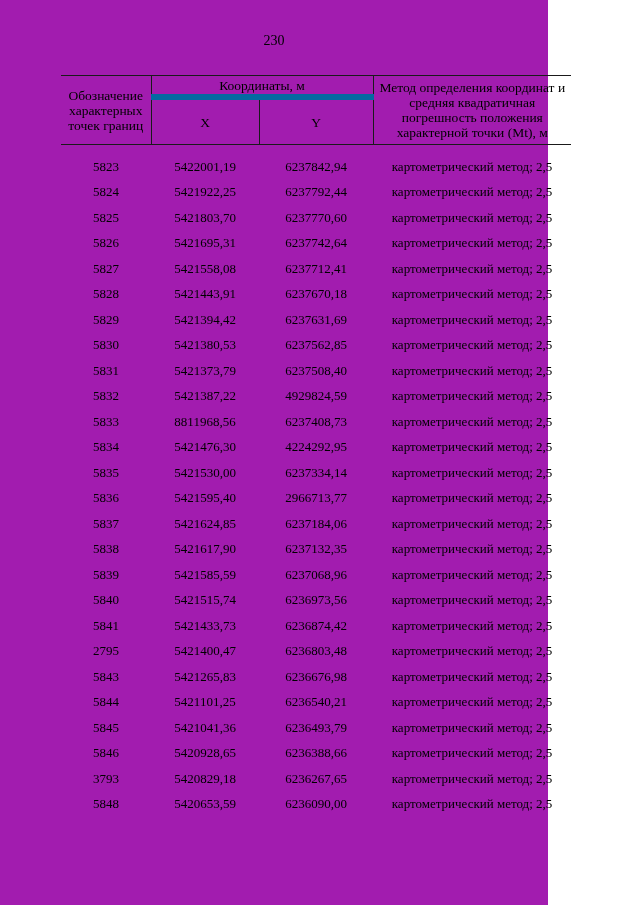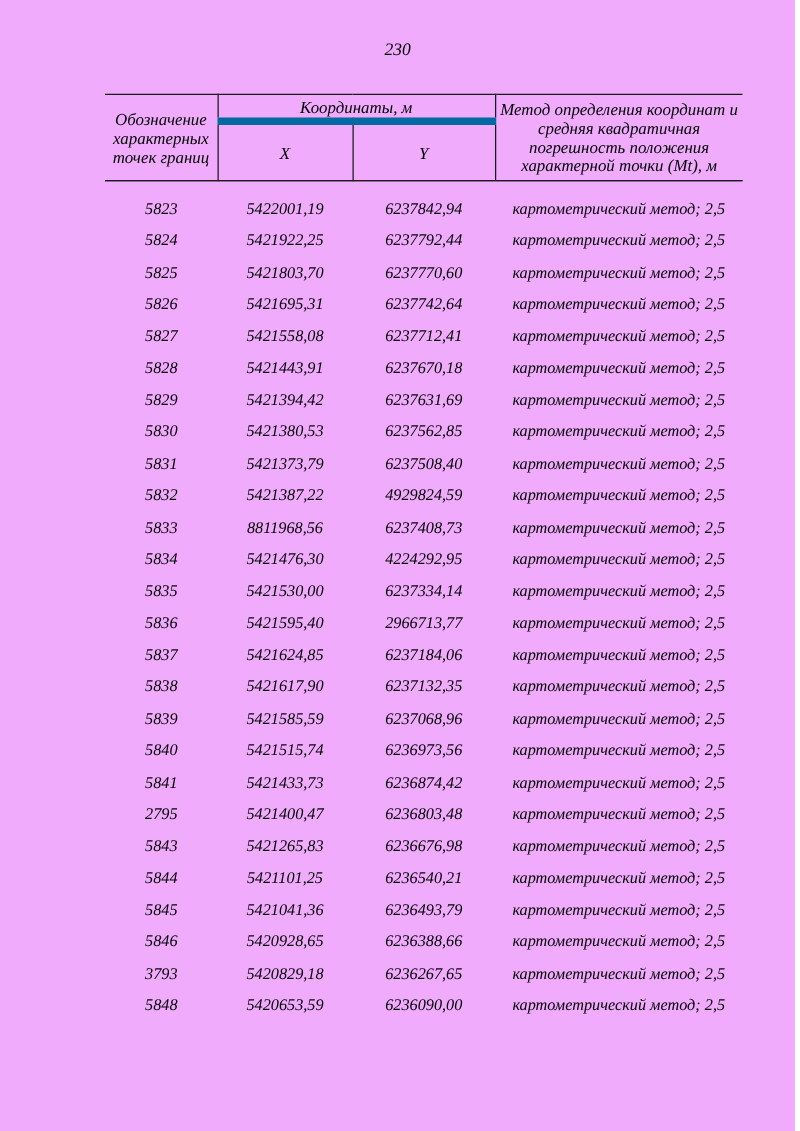--- a/index.html
+++ b/index.html
@@ -9,34 +9,33 @@
   }
   body {
     width: 640px;
     height: 905px;
     font-family: "Liberation Serif", "DejaVu Serif", serif;
     color: #000000;
     overflow: hidden;
   }
   .page {
     position: relative;
-    width: 636px;
+    width: 548px;
     height: 905px;
-    background: #f0abfc;
-    font-style: italic;
+    background: #a21caf;
   }
   .page-number {
     padding-top: 33px;
     height: 16px;
     line-height: 16px;
     text-align: center;
     font-size: 14px;
   }
   table.coords-table {
-    margin: 26px 0 0 84px;
+    margin: 26px 0 0 61px;
     width: 510px;
     border-collapse: collapse;
     table-layout: fixed;
   }
   th, td {
     font-weight: normal;
     padding: 0;
     text-align: center;
     vertical-align: middle;
   }

